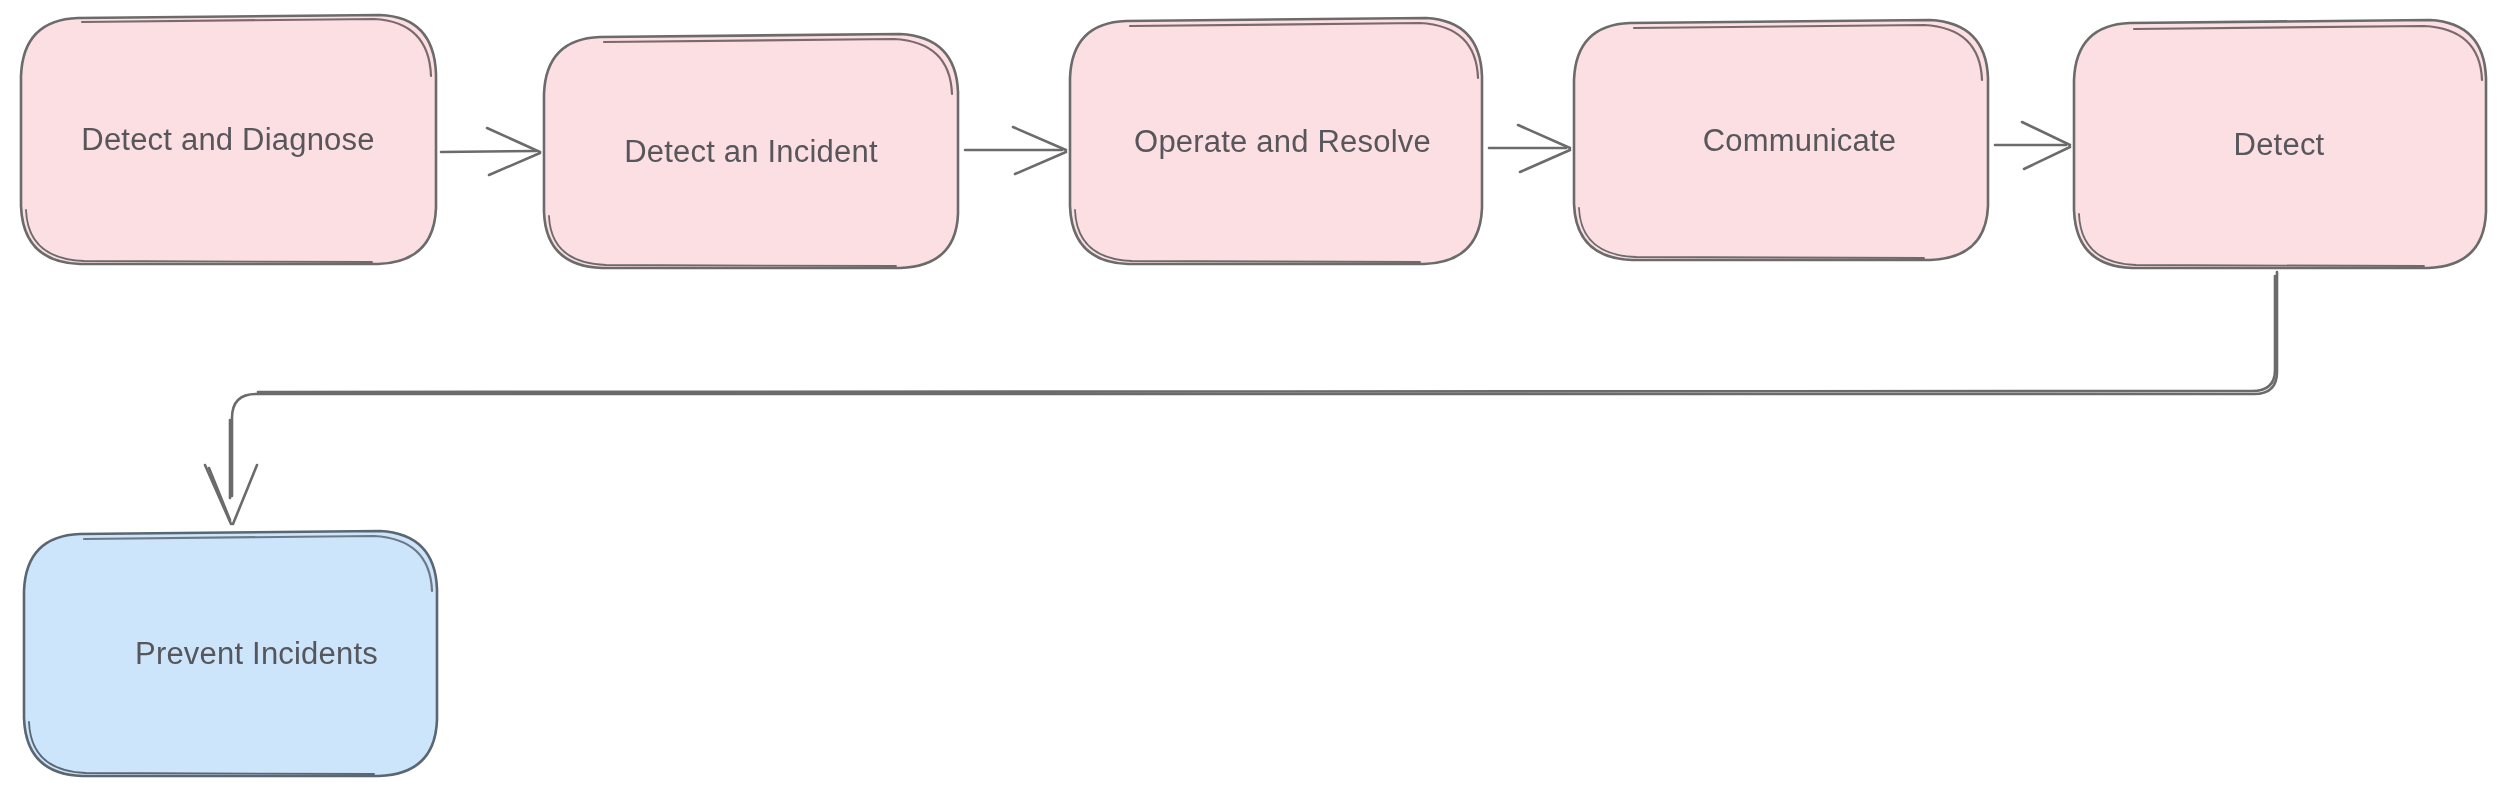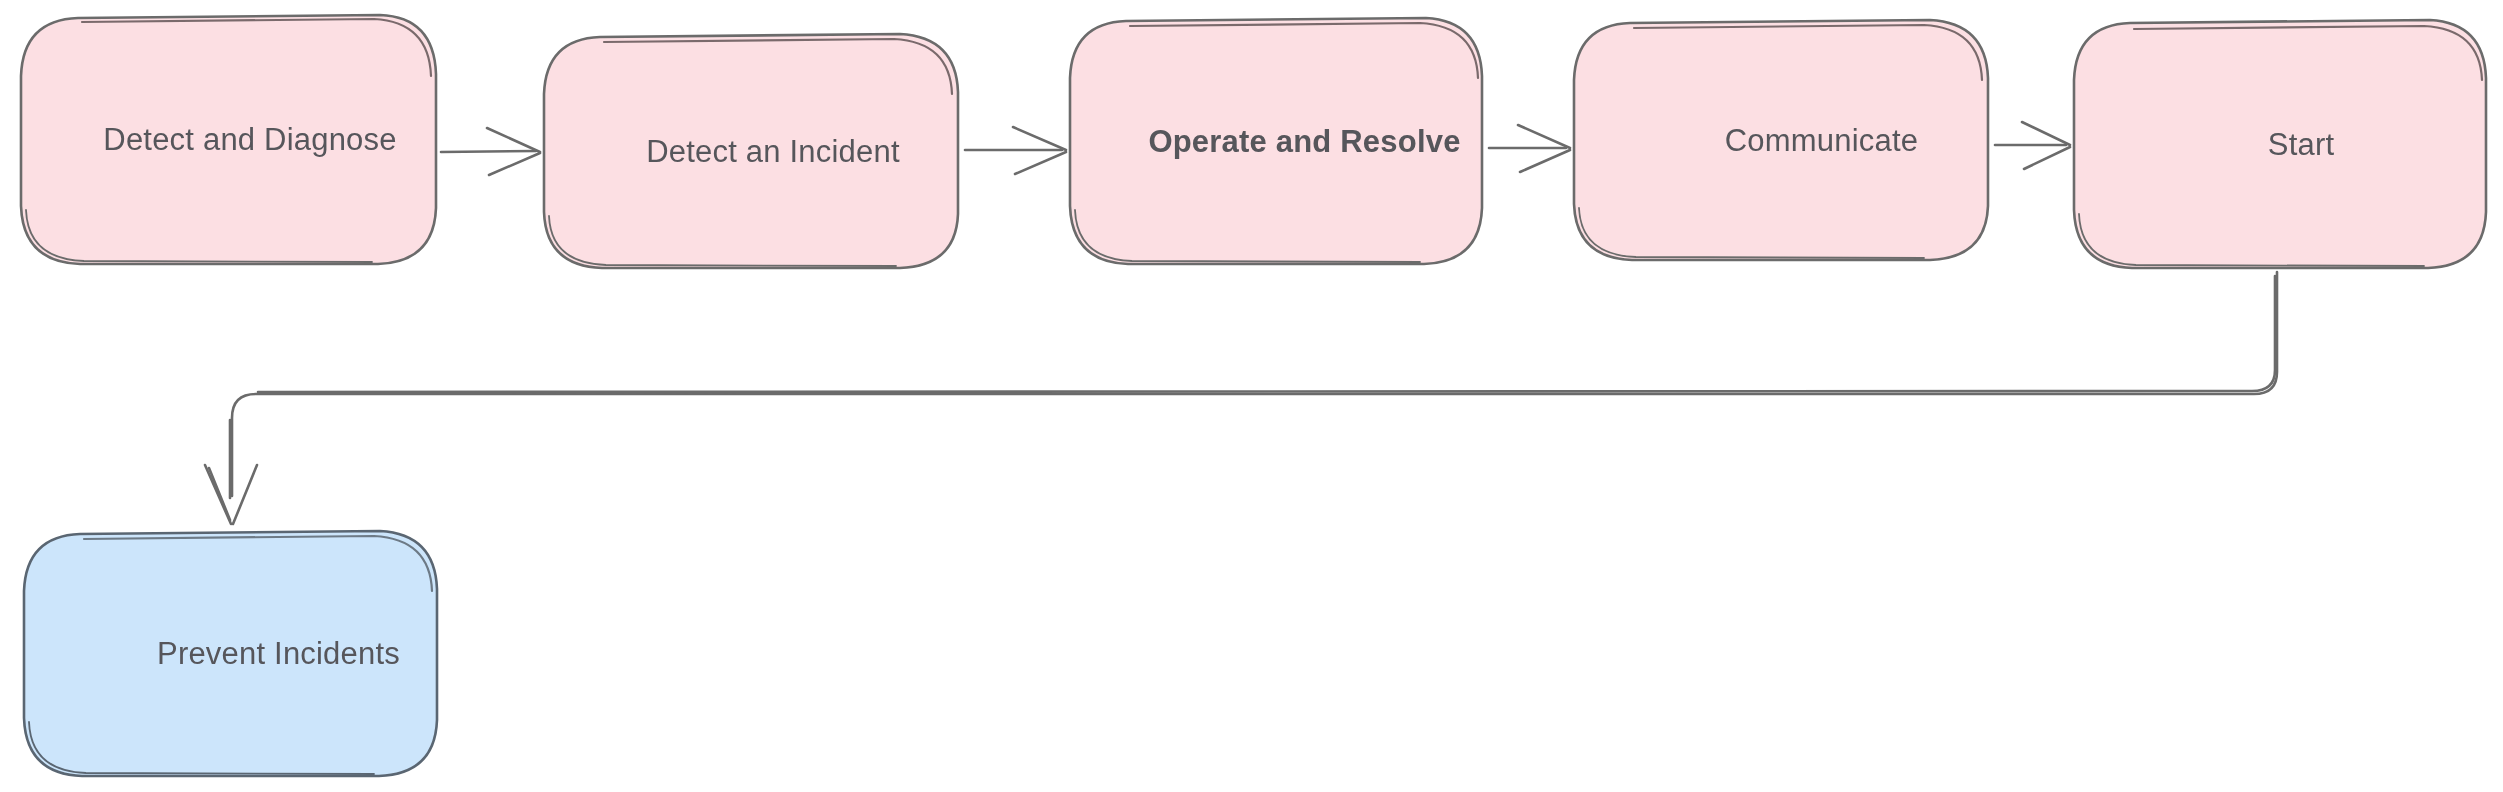--- a/index.html
+++ b/index.html
@@ -32,21 +32,20 @@
     justify-content: center;
     text-align: left;
     color: #56565b;
     font-family: "Liberation Sans", sans-serif;
     font-size: 31px;
     font-weight: 400;
     letter-spacing: 0.2px;
     line-height: 1.2;
     pointer-events: none;
     white-space: nowrap;
-    padding-left: 22px;
   }
 </style>
 </head>
 <body>
 
 <div id="canvas">
 
   <svg id="flow-svg" viewBox="0 0 2503 792" xmlns="http://www.w3.org/2000/svg">
 
     <g>
@@ -122,21 +121,21 @@
         <path d="M 257,465 L 233,524"></path>
         <path d="M 209,468 L 230,520"></path>
       </g>
     </g>
   </svg>
 
   <div class="node-label" style="left:20px;  top:16px;  width:416px; height:248px;">Detect and Diagnose</div>
 
   <div class="node-label" style="left:543px; top:35px;  width:416px; height:233px;">Detect an Incident</div>
 
-  <div class="node-label" style="left:1070px;top:19px;  width:425px; height:245px;font-weight:bold;">Operate and Resolve</div>
+  <div class="node-label" style="left:1070px;top:19px;  width:425px; height:245px;">Operate and Resolve</div>
 
   <div class="node-label" style="left:1573px;top:21px;  width:453px; height:240px;">Communicate</div>
 
-  <div class="node-label" style="left:2072px;top:21px;  width:414px; height:248px;">Start</div>
+  <div class="node-label" style="left:2072px;top:21px;  width:414px; height:248px;">Detect</div>
 
   <div class="node-label" style="left:22px;  top:532px; width:469px; height:243px;">Prevent Incidents</div>
 
 </div>
 
 </body></html>

